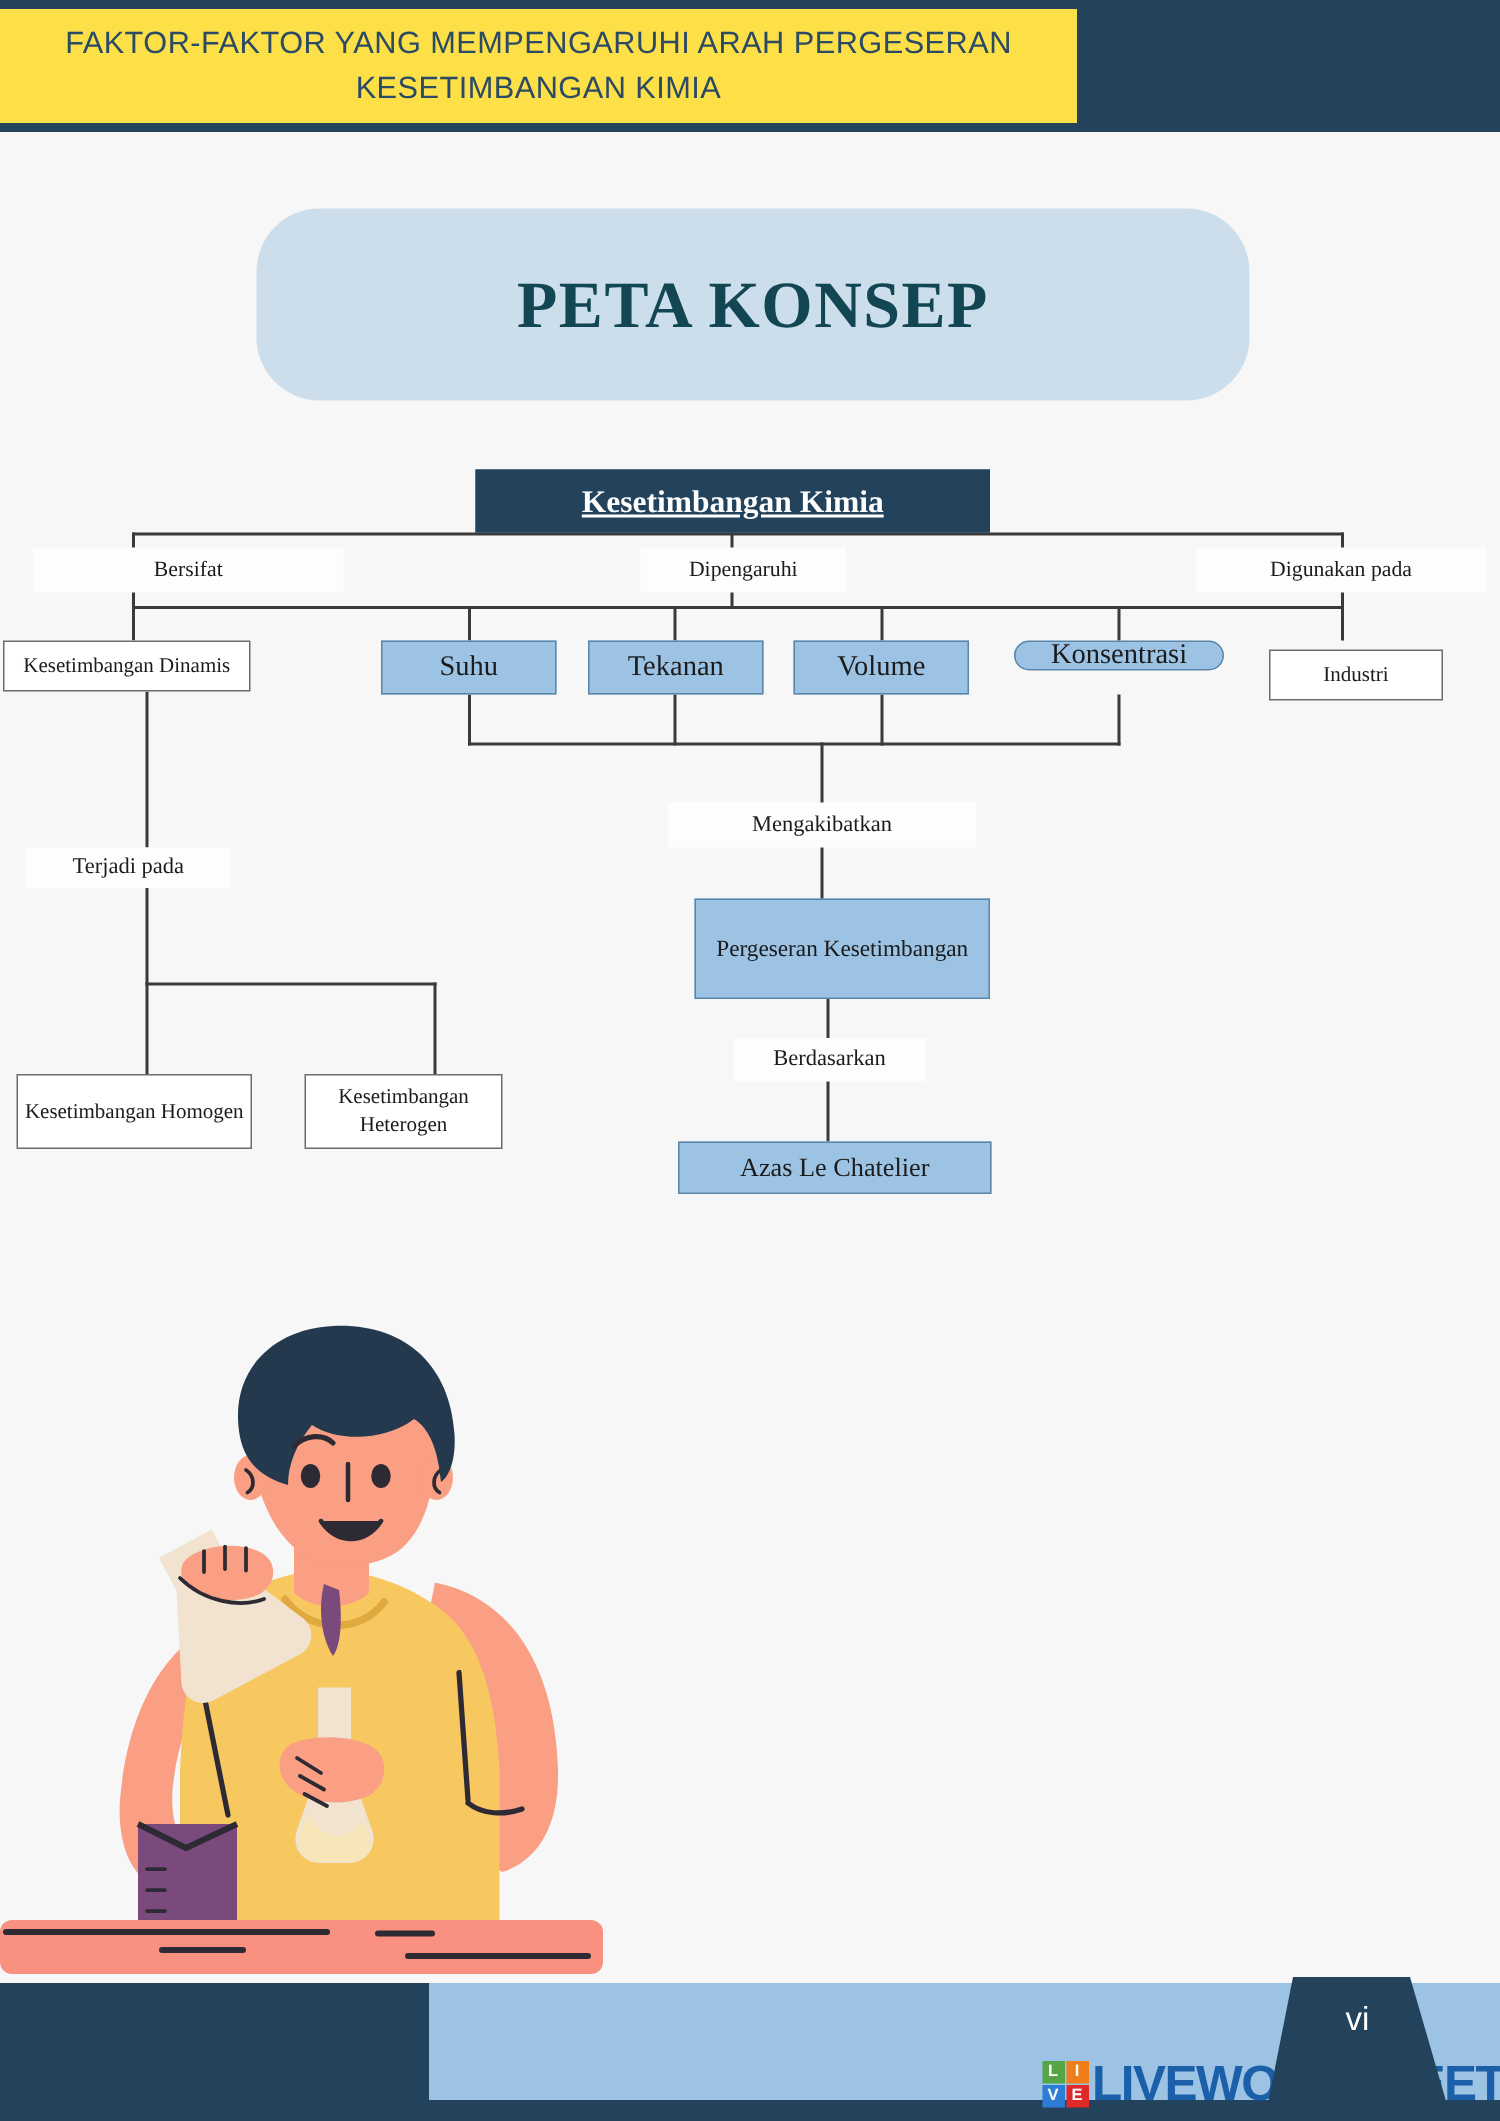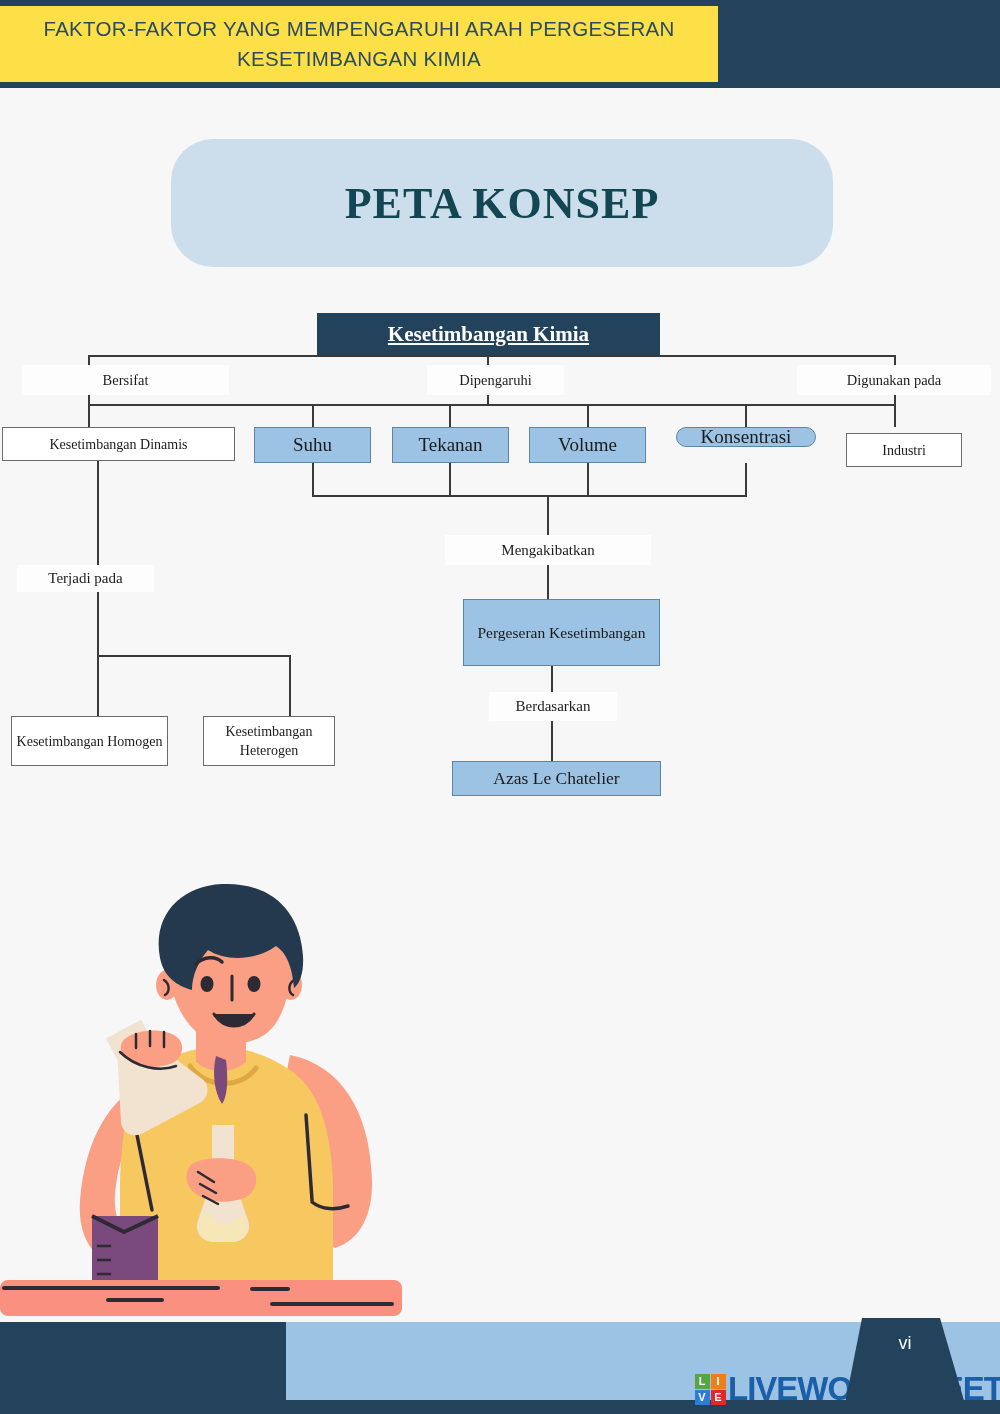--- a/index.html
+++ b/index.html
@@ -132,21 +132,21 @@
   }
   .page-trapezoid {
     position: absolute; left: 840px; top: 1318px;
     width: 130px; height: 86px; z-index: 4;
   }
   .page-number {
     position: absolute; left: 840px; top: 1333px;
     width: 130px; text-align: center;
     color: #ffffff;
     font-family: "Liberation Sans", sans-serif;
-    font-size: 18px;
+    font-size: 22px;
     z-index: 5;
   }
 
   
   .watermark {
     position: absolute;
     left: 694px; top: 1369px;
     height: 40px;
     display: flex;
     align-items: center;
@@ -212,21 +212,21 @@
 
     <div class="hline" style="left:88px; top:404px; width:808px;"></div>
 
     <div class="vline" style="left:88px; top:404px; height:23px;"></div>
     <div class="vline" style="left:312px; top:404px; height:23px;"></div>
     <div class="vline" style="left:449px; top:404px; height:23px;"></div>
     <div class="vline" style="left:587px; top:404px; height:23px;"></div>
     <div class="vline" style="left:745px; top:404px; height:23px;"></div>
     <div class="vline" style="left:894px; top:404px; height:23px;"></div>
 
-    <div class="node white" style="left:2px; top:427px; width:233px; height:34px;">
+    <div class="node white" style="left:2px; top:427px; width:165px; height:34px;">
       <span>Kesetimbangan Dinamis</span>
     </div>
 
     <div class="node blue" style="left:254px; top:427px; width:117px; height:36px;">
       <span>Suhu</span>
     </div>
     <div class="node blue" style="left:392px; top:427px; width:117px; height:36px;">
       <span>Tekanan</span>
     </div>
     <div class="node blue" style="left:529px; top:427px; width:117px; height:36px;">

